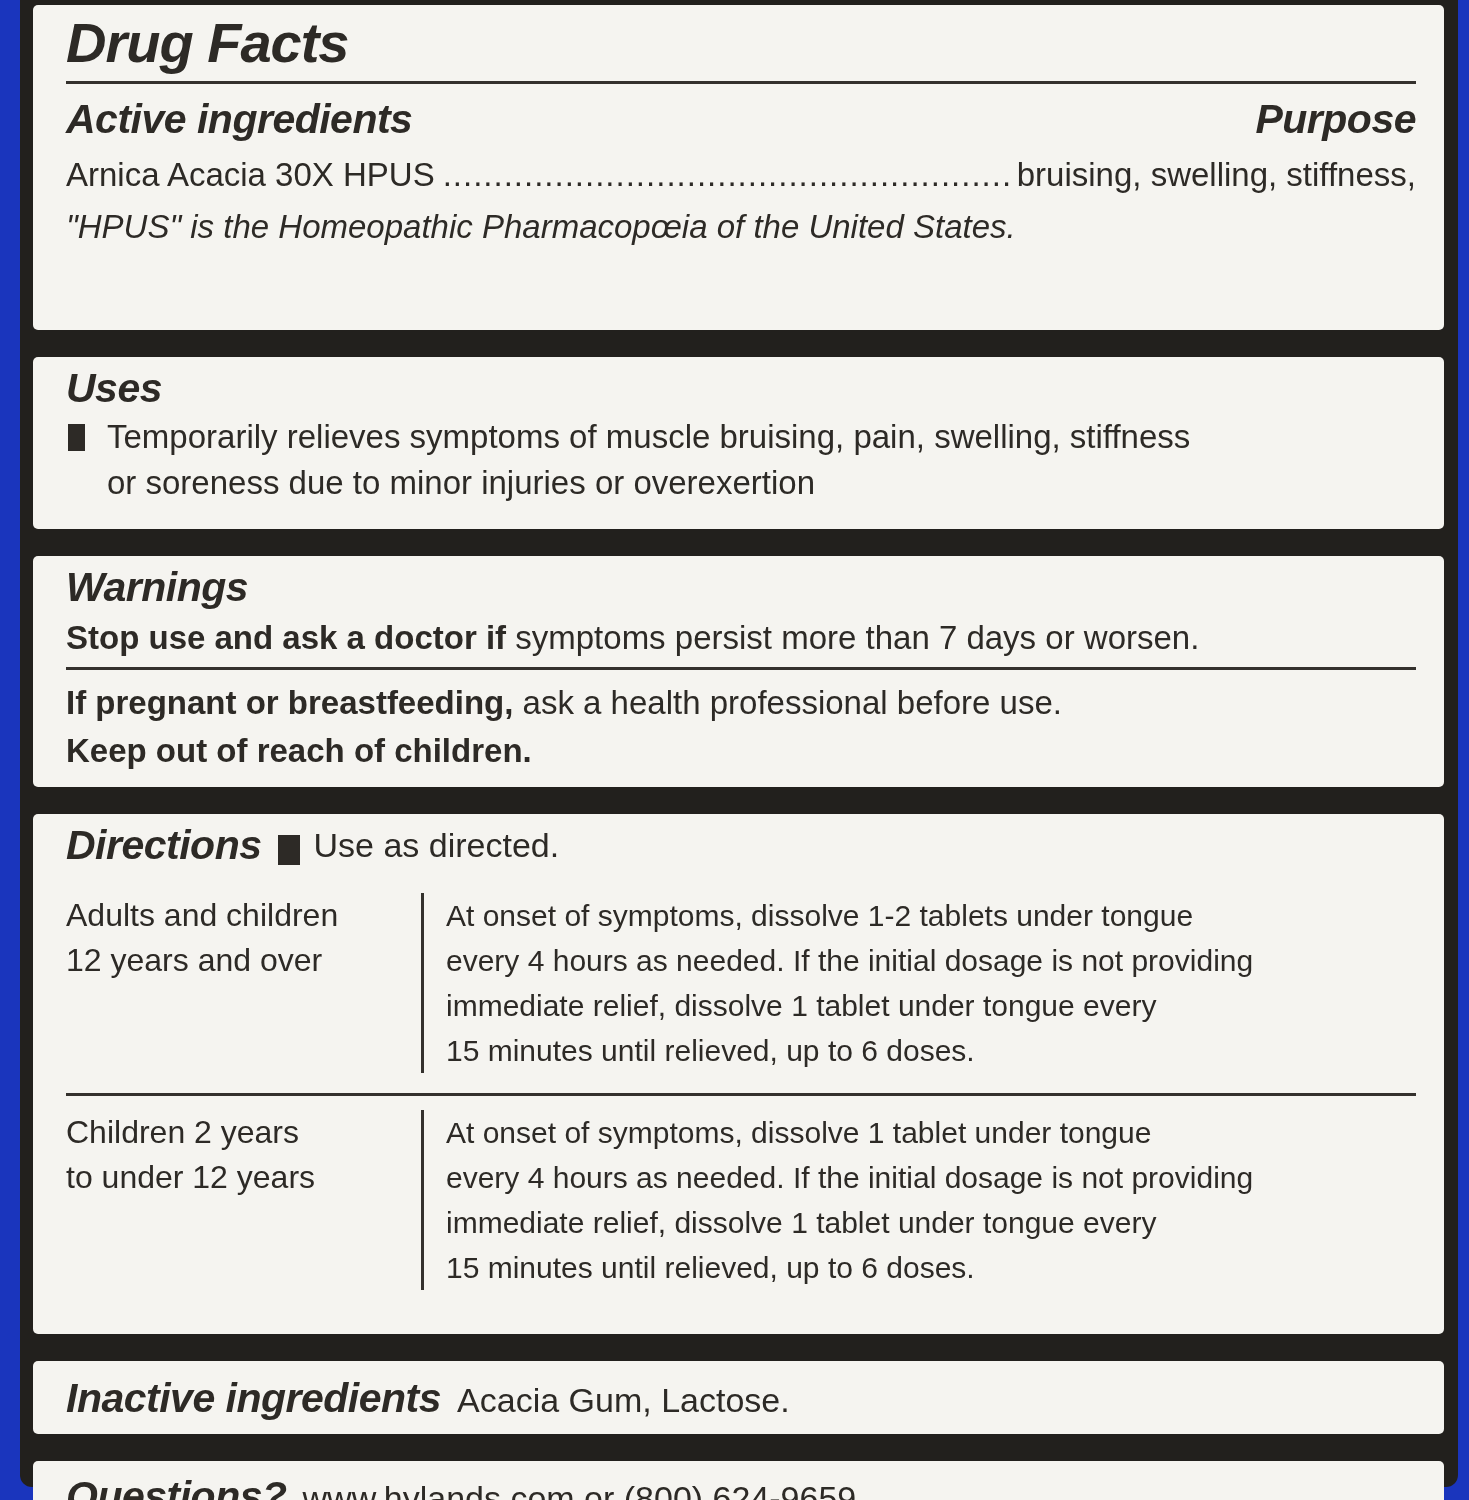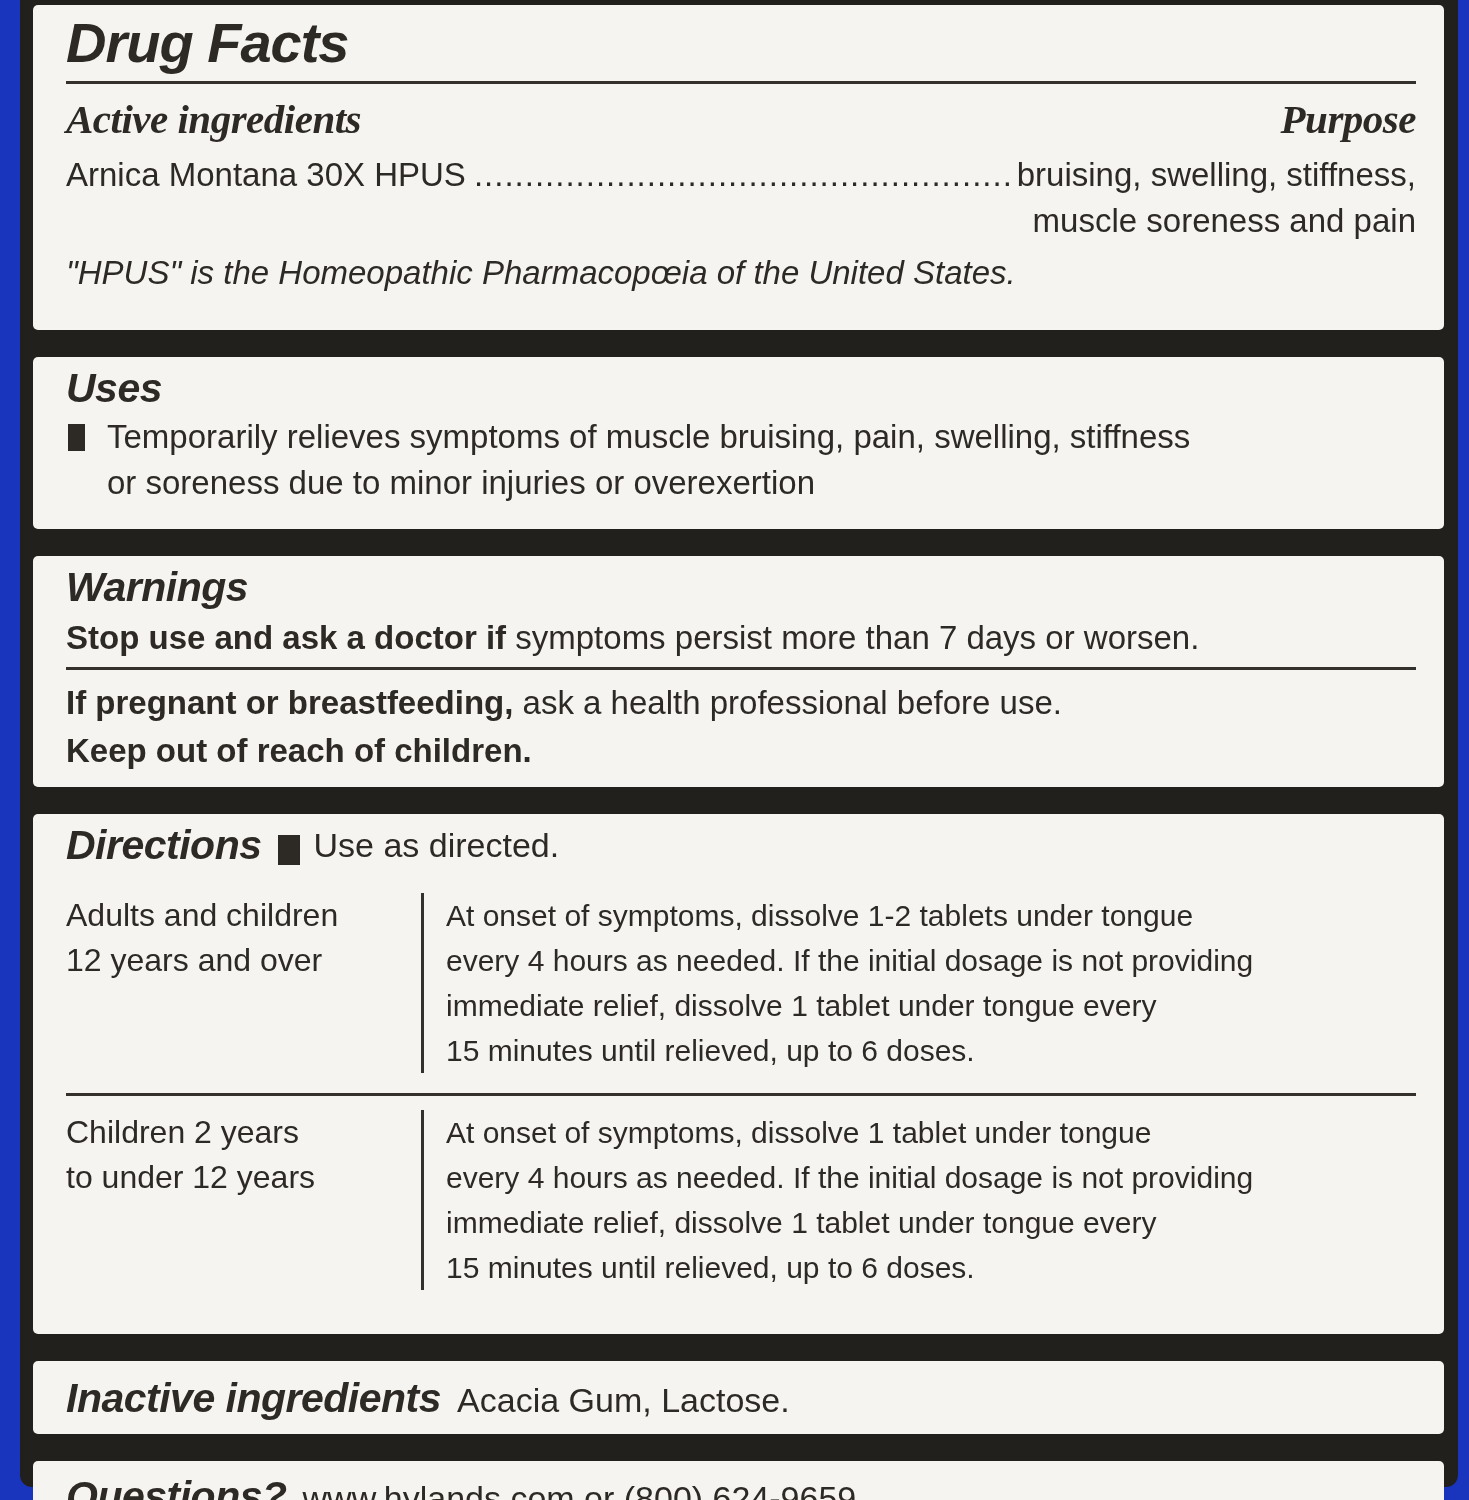--- a/index.html
+++ b/index.html
@@ -45,21 +45,21 @@
     letter-spacing: -0.5px; line-height: 1.25;
   }
   .rule {
     border: none; border-top: 3px solid #34312d;
     margin: 6px 0 10px 0;
   }
   .body-line { font-size: 33px; line-height: 46px; white-space: nowrap; }
   .italic { font-style: italic; }
   .bold { font-weight: bold; }
 
-  .ai-head-row { display: flex; justify-content: space-between; align-items: center; margin-top: 2px; font-family: Liberation Serif, serif; }
+  .ai-head-row { display: flex; justify-content: space-between; align-items: center; margin-top: 2px; }
   .ing-row { display: flex; align-items: baseline; margin-top: 6px; }
   .dots-leader {
     flex: 1 1 auto; overflow: hidden; white-space: nowrap;
     font-size: 33px; letter-spacing: 1px; margin: 0 8px;
   }
   .right-line { text-align: right; white-space: nowrap; font-size: 33px; line-height: 46px; }
 
   .bullet-row { display: flex; align-items: flex-start; }
   .square-bullet {
     width: 17px; height: 27px; background: #2d2a26;
@@ -88,25 +88,24 @@
 <div class="label-panel">
 
   <div class="section sec-1">
     <div class="title-xl">Drug Facts</div>
     <hr class="rule">
     <div class="ai-head-row">
       <span class="heading">Active ingredients</span>
       <span class="heading">Purpose</span>
     </div>
     <div class="ing-row">
-      <span class="body-line">Arnica Montana 30X HPUS</span>
+      <span class="body-line">Arnica Acacia 30X HPUS</span>
       <span class="dots-leader">......................................................................................................</span>
       <span class="body-line">bruising, swelling, stiffness,</span>
     </div>
-    <div class="right-line">muscle soreness and pain</div>
     <div class="body-line italic" style="margin-top:6px">"HPUS" is the Homeopathic Pharmacopœia of the United States.</div>
   </div>
 
   <div class="section sec-2">
     <div class="heading">Uses</div>
     <div class="bullet-row">
       <span class="square-bullet"></span>
       <span>
         <span class="body-line" style="display:block">Temporarily relieves symptoms of muscle bruising, pain, swelling, stiffness</span>
         <span class="body-line" style="display:block">or soreness due to minor injuries or overexertion</span>

